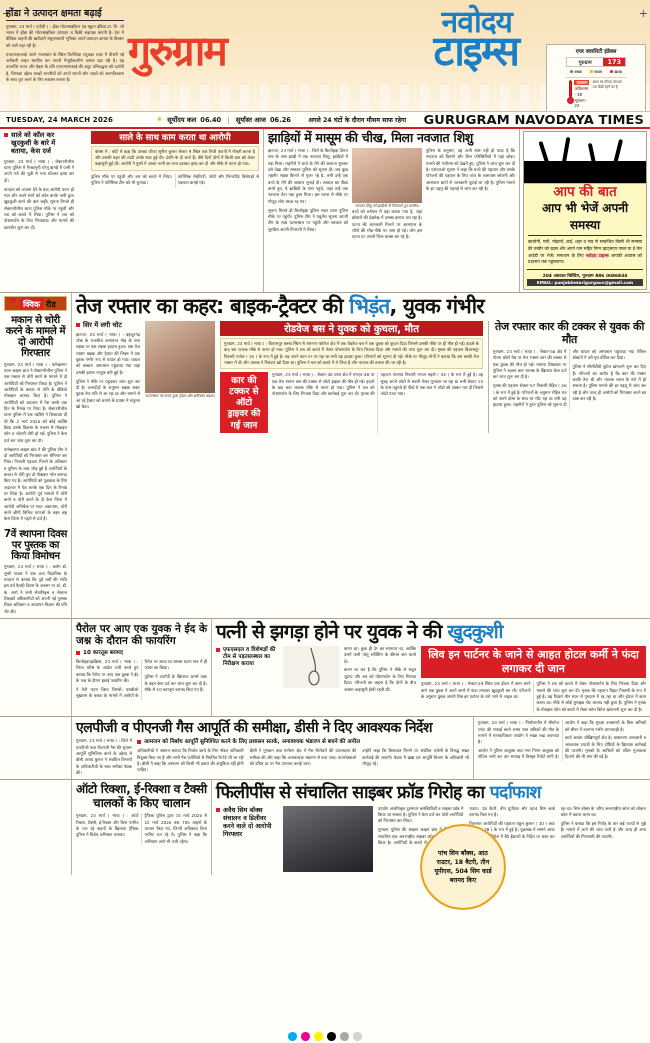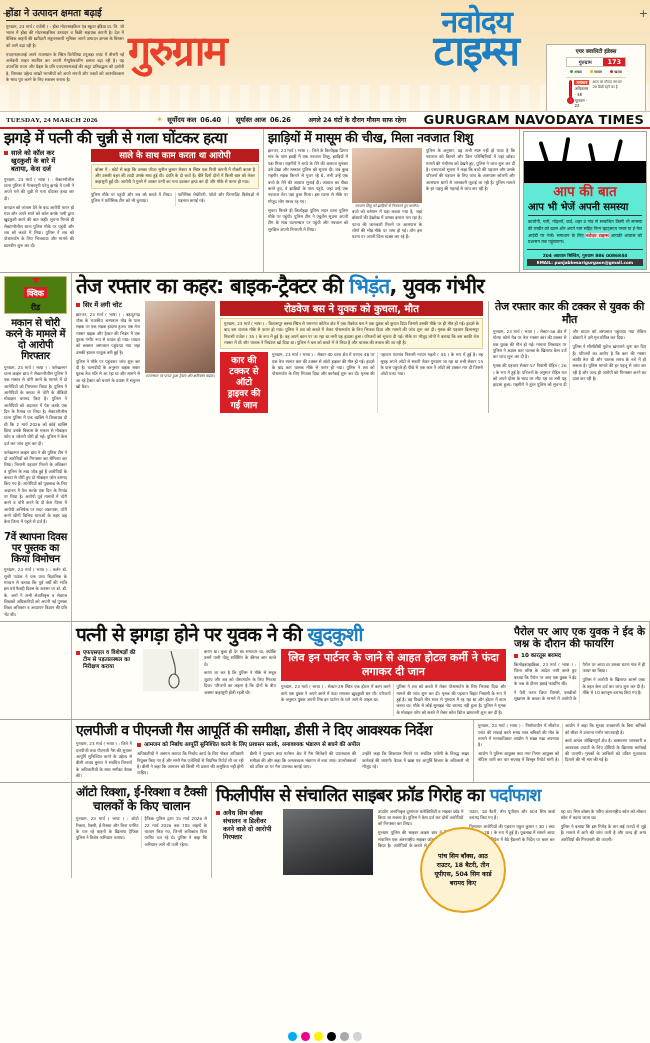--- a/index.html
+++ b/index.html
@@ -73,21 +73,21 @@
   .temp-txt { font-size:3.9px; line-height:1.5; color:#222; }
   .temp-txt .tag { background:#e8402a; color:#fff; padding:0 2px; font-weight:bold; }
   .aqi-note { font-size:3.5px; line-height:1.5; color:#333; max-width:36px; }
 
   
   .dateline {
     display:flex; align-items:center; height:17px; padding:0 6px;
     font-size:7px; font-weight:bold; color:#111; background:#fffef9;
     border-bottom:2.2px solid #d01f26;
   }
-  .dl-date { width:150px; letter-spacing:.2px;font-family:Liberation Serif, serif; }
+  .dl-date { width:150px; letter-spacing:.2px; }
   .dl-sun { display:flex; align-items:center; gap:4px; font-size:6.6px; }
   .sun-ico { color:#f0a000; font-size:8px; }
   .dl-sep { margin:0 6px; color:#aaa; }
   .dl-weather { flex:1; text-align:center; font-size:6.3px; font-weight:bold; }
   .dl-brand { text-align:left; font-size:13px; letter-spacing:.1px; }
 
   .hl-xl { font-size:20.5px; font-weight:bold; line-height:1.05; letter-spacing:-.7px; color:#111; }
   .hl-lg { font-size:15px; font-weight:bold; line-height:1.08; letter-spacing:-.5px; color:#111; }
   .hl-md { font-size:11px; font-weight:bold; line-height:1.12; letter-spacing:-.3px; color:#111; }
   .hl-sm { font-size:9px; font-weight:bold; line-height:1.15; color:#111; }
@@ -97,55 +97,55 @@
   .para { font-size:4.1px; line-height:1.55; color:#2a2a2a; text-align:justify; }
   .para + .para { margin-top:2.5px; }
   .cols2 { column-count:2; column-gap:6px; column-rule:.5px solid #ddd8c9; }
   .cols3 { column-count:3; column-gap:6px; }
 
   .bullet-hd { display:flex; gap:3px; align-items:flex-start; }
   .bullet-hd .sq { width:4px; height:4px; background:#d81f26; margin-top:2px; flex:none; }
   .bullet-hd .tx { font-size:6.6px; font-weight:bold; line-height:1.25; color:#111; }
 
   .quick {
-    background:#4d7c0f; border:1px solid #c9b97a;
-    display:flex; align-items:center; gap:3px; padding:1px 4px; margin-bottom:3px;flex-direction:column;
+    background:#c2410c; border:1px solid #c9b97a;
+    display:flex; align-items:flex-start; gap:3px; padding:1px 4px; margin-bottom:3px;
   }
   .quick .tri { width:0;height:0;border-left:4px solid transparent;border-right:4px solid transparent;border-top:6px solid #d81f26; }
   .quick .q1 { font-size:8px; font-weight:bold; background:#d81f26; color:#fff; padding:0 3px; }
   .quick .q2 { font-size:8px; font-weight:bold; color:#111; }
 
   .photo {
     background:linear-gradient(150deg,#9aa4ad,#cdb9a6 40%,#8b7f74 75%,#5f6b74);
     position:relative; overflow:hidden;
   }
   .photo.warm { background:linear-gradient(150deg,#d8c3b0,#b98f78 45%,#7d5e4d); }
   .photo.dark { background:linear-gradient(160deg,#6d6f73,#3b3d40 60%,#202123); }
   .photo.skin { background:linear-gradient(155deg,#e6c9b4,#caa189 50%,#9a7a66); }
   .cap { font-size:3.6px; font-style:italic; color:#333; text-align:center; line-height:1.4; padding-top:1px; }
 
   
-  .aap-box { border:1px solid #a9a294; background:#5eead4; }
+  .aap-box { border:1px solid #a9a294; background:#fef9c3; }
   .aap-img { height:52px; background:#fff; position:relative; overflow:hidden; border-bottom:1px solid #bbb; }
   .aap-img .crowd {
     position:absolute; bottom:-2px; left:0; right:0; height:44px;
     background:
       radial-gradient(ellipse at 12% 100%, #000 0 12px, transparent 13px),
       radial-gradient(ellipse at 28% 100%, #000 0 14px, transparent 15px),
       radial-gradient(ellipse at 46% 100%, #000 0 13px, transparent 14px),
       radial-gradient(ellipse at 64% 100%, #000 0 15px, transparent 16px),
       radial-gradient(ellipse at 82% 100%, #000 0 12px, transparent 13px),
       linear-gradient(#000,#000);
     background-size:100% 100%,100% 100%,100% 100%,100% 100%,100% 100%,100% 55%;
     background-position:0 0,0 0,0 0,0 0,0 0,0 100%;
     background-repeat:no-repeat;
   }
   .aap-img .arm { position:absolute; bottom:18px; width:4px; background:#000; border-radius:2px; }
   .aap-t1 { font-size:13.5px; font-weight:bold; color:#d81f26; text-align:center; line-height:1.1; }
-  .aap-t2 { font-size:10px; font-weight:bold; color:#111; border-bottom:1px solid #333; padding-bottom:2px; margin:0 4px 3px; }
+  .aap-t2 { font-size:12px; font-weight:bold; color:#111; text-align:center; border-bottom:1px solid #333; padding-bottom:2px; margin:0 4px 3px; }
   .aap-p { font-size:4.3px; line-height:1.6; text-align:justify; padding:0 4px; color:#222; }
   .aap-hi { background:#f6d9dc; color:#b0141a; font-weight:bold; }
   .aap-addr { font-size:4.4px; font-weight:bold; text-align:center; color:#111; border-top:1px solid #333; margin:3px 3px 1px; padding-top:1.5px; }
   .aap-mail { font-size:4.2px; font-weight:bold; text-align:center; background:#3a3a3a; color:#fff; margin:1px 3px 3px; padding:1px; }
 
   
   .circ {
     width:86px; height:86px; border-radius:50%;
     border:2.5px solid #e8a21a; background:#fdf3d2;
     display:flex; align-items:center; justify-content:center; text-align:center;
@@ -228,21 +228,20 @@
       <span>सूर्यास्त  आज</span>
       <span>06.26</span>
     </div>
     <div class="dl-weather">अगले 24 घंटों के दौरान मौसम साफ रहेगा</div>
     <div class="dl-brand">GURUGRAM NAVODAYA TIMES</div>
   </div>
 
   <div style="display:flex; border-bottom:1px solid #a9a294;">
 
     <div style="width:264px; padding:2px 4px; border-right:1px solid #b9b2a2;">
-      <div class="hl-lg" style="line-height:1.0; margin-bottom:3px;"><span>झगड़े में पत्नी की चुन्नी से गला घोंटकर हत्या</span></div>
       <div style="display:flex; gap:17px;">
         <div style="width:70px; flex:none;">
           <div class="bullet-hd" style="margin-bottom:3px;">
             <span class="sq"></span>
             <span class="tx">साले को कॉल कर खुदकुशी के बारे में बताया, केस दर्ज</span>
           </div>
           <p class="para">गुरुग्राम, 23 मार्च ( भाषा ) : सेक्टरनौलीस थाना पुलिस में गैरकानूनी घरेलू झगड़े में पत्नी ने अपने गले की चुन्नी से गला घोंटकर हत्या कर दी।</p>
           <p class="para">वारदात को अंजाम देने के बाद आरोपी फरार हो गया और अपने साले को कॉल करके पत्नी द्वारा खुदकुशी करने की बात कहीं। सूचना मिलते ही सेक्टरनौलीस थाना पुलिस मौके पर पहुंची और शव को कब्जे में लिया। पुलिस ने शव को पोस्टमार्टम के लिए भिजवाया और मामले की छानबीन शुरू कर दी।</p>
         </div>
         <div style="flex:1;">
@@ -351,20 +350,33 @@
             <p class="para">पुलिस ने सीसीटीवी फुटेज खंगालने शुरू कर दिए हैं। परिजनों का आरोप है कि कार की रफ्तार काफी तेज थी और चालक शराब के नशे में हो सकता है। पुलिस मामले की हर पहलू से जांच कर रही है और जल्द ही आरोपी को गिरफ्तार करने का दावा कर रही है।</p>
           </div>
         </div>
       </div>
     </div>
   </div>
 
   <div style="display:flex; border-top:1px solid #a9a294;">
     <div style="width:72px; border-right:1px solid #b9b2a2;"></div>
 
+    <div style="width:140px; padding:3px 4px; border-right:1px solid #b9b2a2;">
+      <div class="hl-sm" style="font-size:10.5px; margin-bottom:3px;">पैरोल पर आए एक युवक ने ईद के जश्न के दौरान की फायरिंग</div>
+      <div class="bullet-hd" style="margin-bottom:3px;">
+        <span class="sq"></span>
+        <span class="tx" style="font-size:5.6px;">10 कारतूस बरामद</span>
+      </div>
+      <div class="cols2">
+        <p class="para">किलोहड़पहाड़िका, 23 मार्च ( भाषा ) : जिला वरिष्ठ के आदेश जारी करते हुए बताया कि पैरोल पर आए एक युवक ने ईद के जश्न के दौरान हवाई फायरिंग की।</p>
+        <p class="para">ने फेरी फरार छिपा जिससे, एसडीओ सुखराम के कब्जा के मामले में आरोपी के पैरोल पर आया था उसका घटना गांव में ही फायर का किया।</p>
+        <p class="para">पुलिस ने आरोपी के खिलाफ आर्म्स एक्ट के तहत केस दर्ज कर जांच शुरू कर दी है। मौके से 10 कारतूस बरामद किए गए हैं।</p>
+      </div>
+    </div>
+
     <div style="flex:1; padding:3px 4px;">
       <div class="hl-xl" style="font-size:19px; margin-bottom:4px;"><span>पत्नी से झगड़ा होने पर युवक ने की </span><span class="hl-blue">खुदकुशी</span></div>
       <div style="display:flex; gap:5px;">
         <div style="width:62px; flex:none;">
           <div class="bullet-hd">
             <span class="sq"></span>
             <span class="tx" style="font-size:5.6px;">एफएसएल व विशेषज्ञों की टीम से पड़तालस्थल का निरीक्षण कराया</span>
           </div>
         </div>
         <div style="width:56px; flex:none;">
@@ -381,33 +393,20 @@
         </div>
         <div style="flex:1;">
           <div class="hl-sm rev-red" style="font-size:11px; line-height:1.25;">लिव इन पार्टनर के जाने से आहत होटल कर्मी ने फंदा लगाकर दी जान</div>
           <div class="cols2" style="margin-top:3px;">
             <p class="para">गुरुग्राम, 23 मार्च ( भाषा ) : सेक्टर-29 स्थित एक होटल में काम करने वाले एक युवक ने अपने कमरे में फंदा लगाकर खुदकुशी कर ली। परिजनों के अनुसार युवक अपनी लिव इन पार्टनर के चले जाने से आहत था।</p>
             <p class="para">पुलिस ने शव को कब्जे में लेकर पोस्टमार्टम के लिए भिजवा दिया और मामले की जांच शुरू कर दी। मृतक की पहचान बिहार निवासी के रूप में हुई है। वह पिछले तीन साल से गुरुग्राम में रह रहा था और होटल में काम करता था। मौके से कोई सुसाइड नोट बरामद नहीं हुआ है। पुलिस ने मृतक के मोबाइल फोन को कब्जे में लेकर कॉल डिटेल खंगालनी शुरू कर दी है।</p>
           </div>
         </div>
       </div>
     </div>
-
-    <div style="width:140px; padding:3px 4px; border-right:1px solid #b9b2a2;">
-      <div class="hl-sm" style="font-size:10.5px; margin-bottom:3px;">पैरोल पर आए एक युवक ने ईद के जश्न के दौरान की फायरिंग</div>
-      <div class="bullet-hd" style="margin-bottom:3px;">
-        <span class="sq"></span>
-        <span class="tx" style="font-size:5.6px;">10 कारतूस बरामद</span>
-      </div>
-      <div class="cols2">
-        <p class="para">किलोहड़पहाड़िका, 23 मार्च ( भाषा ) : जिला वरिष्ठ के आदेश जारी करते हुए बताया कि पैरोल पर आए एक युवक ने ईद के जश्न के दौरान हवाई फायरिंग की।</p>
-        <p class="para">ने फेरी फरार छिपा जिससे, एसडीओ सुखराम के कब्जा के मामले में आरोपी के पैरोल पर आया था उसका घटना गांव में ही फायर का किया।</p>
-        <p class="para">पुलिस ने आरोपी के खिलाफ आर्म्स एक्ट के तहत केस दर्ज कर जांच शुरू कर दी है। मौके से 10 कारतूस बरामद किए गए हैं।</p>
-      </div>
-    </div>
   </div>
 
   <div style="display:flex; border-top:1px solid #a9a294;">
     <div style="width:72px; border-right:1px solid #b9b2a2;"></div>
 
     <div style="flex:1; padding:3px 4px; border-right:1px solid #b9b2a2;">
       <div class="hl-lg" style="font-size:14px; margin-bottom:3px;">एलपीजी व पीएनजी गैस आपूर्ति की समीक्षा, डीसी ने दिए आवश्यक निर्देश</div>
       <div style="display:flex; gap:5px;">
         <div style="width:56px; flex:none;">
           <p class="para">गुरुग्राम, 23 मार्च ( भाषा ) : जिले में एलपीजी तथा पीएनजी गैस की सुचारू आपूर्ति सुनिश्चित करने के उद्देश्य से डीसी अजय कुमार ने संबंधित विभागों के अधिकारियों के साथ समीक्षा बैठक की।</p>

